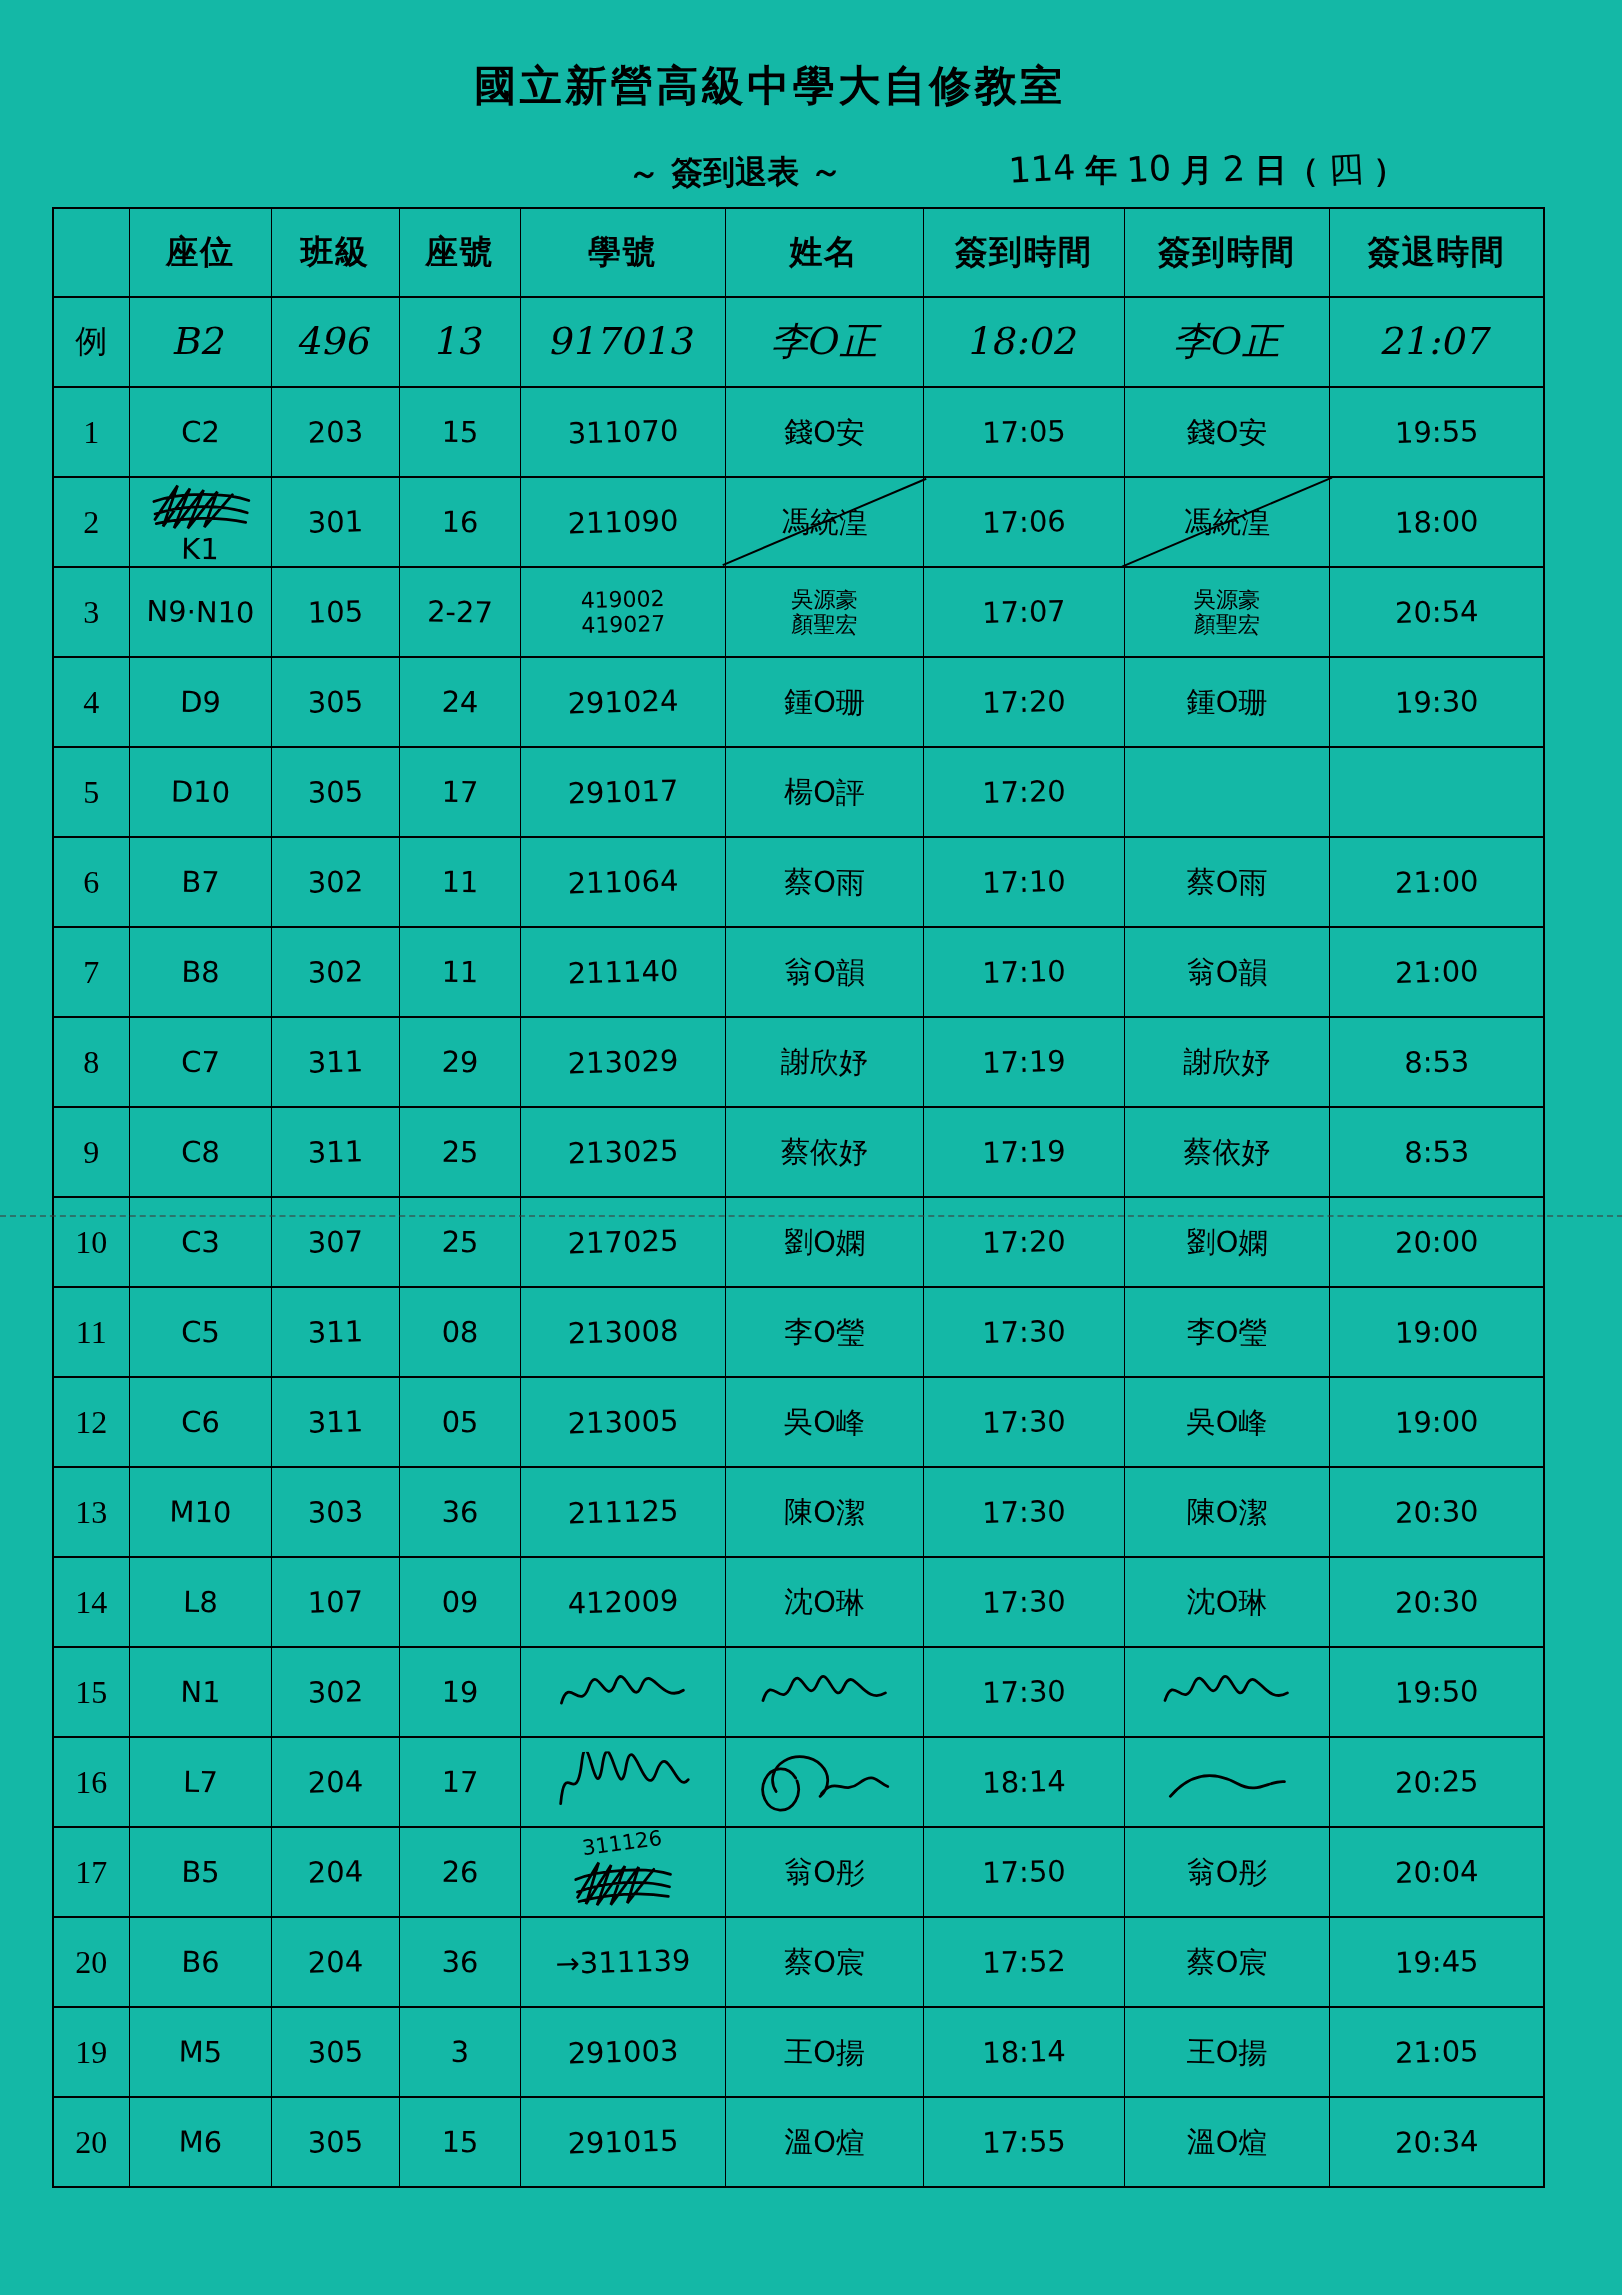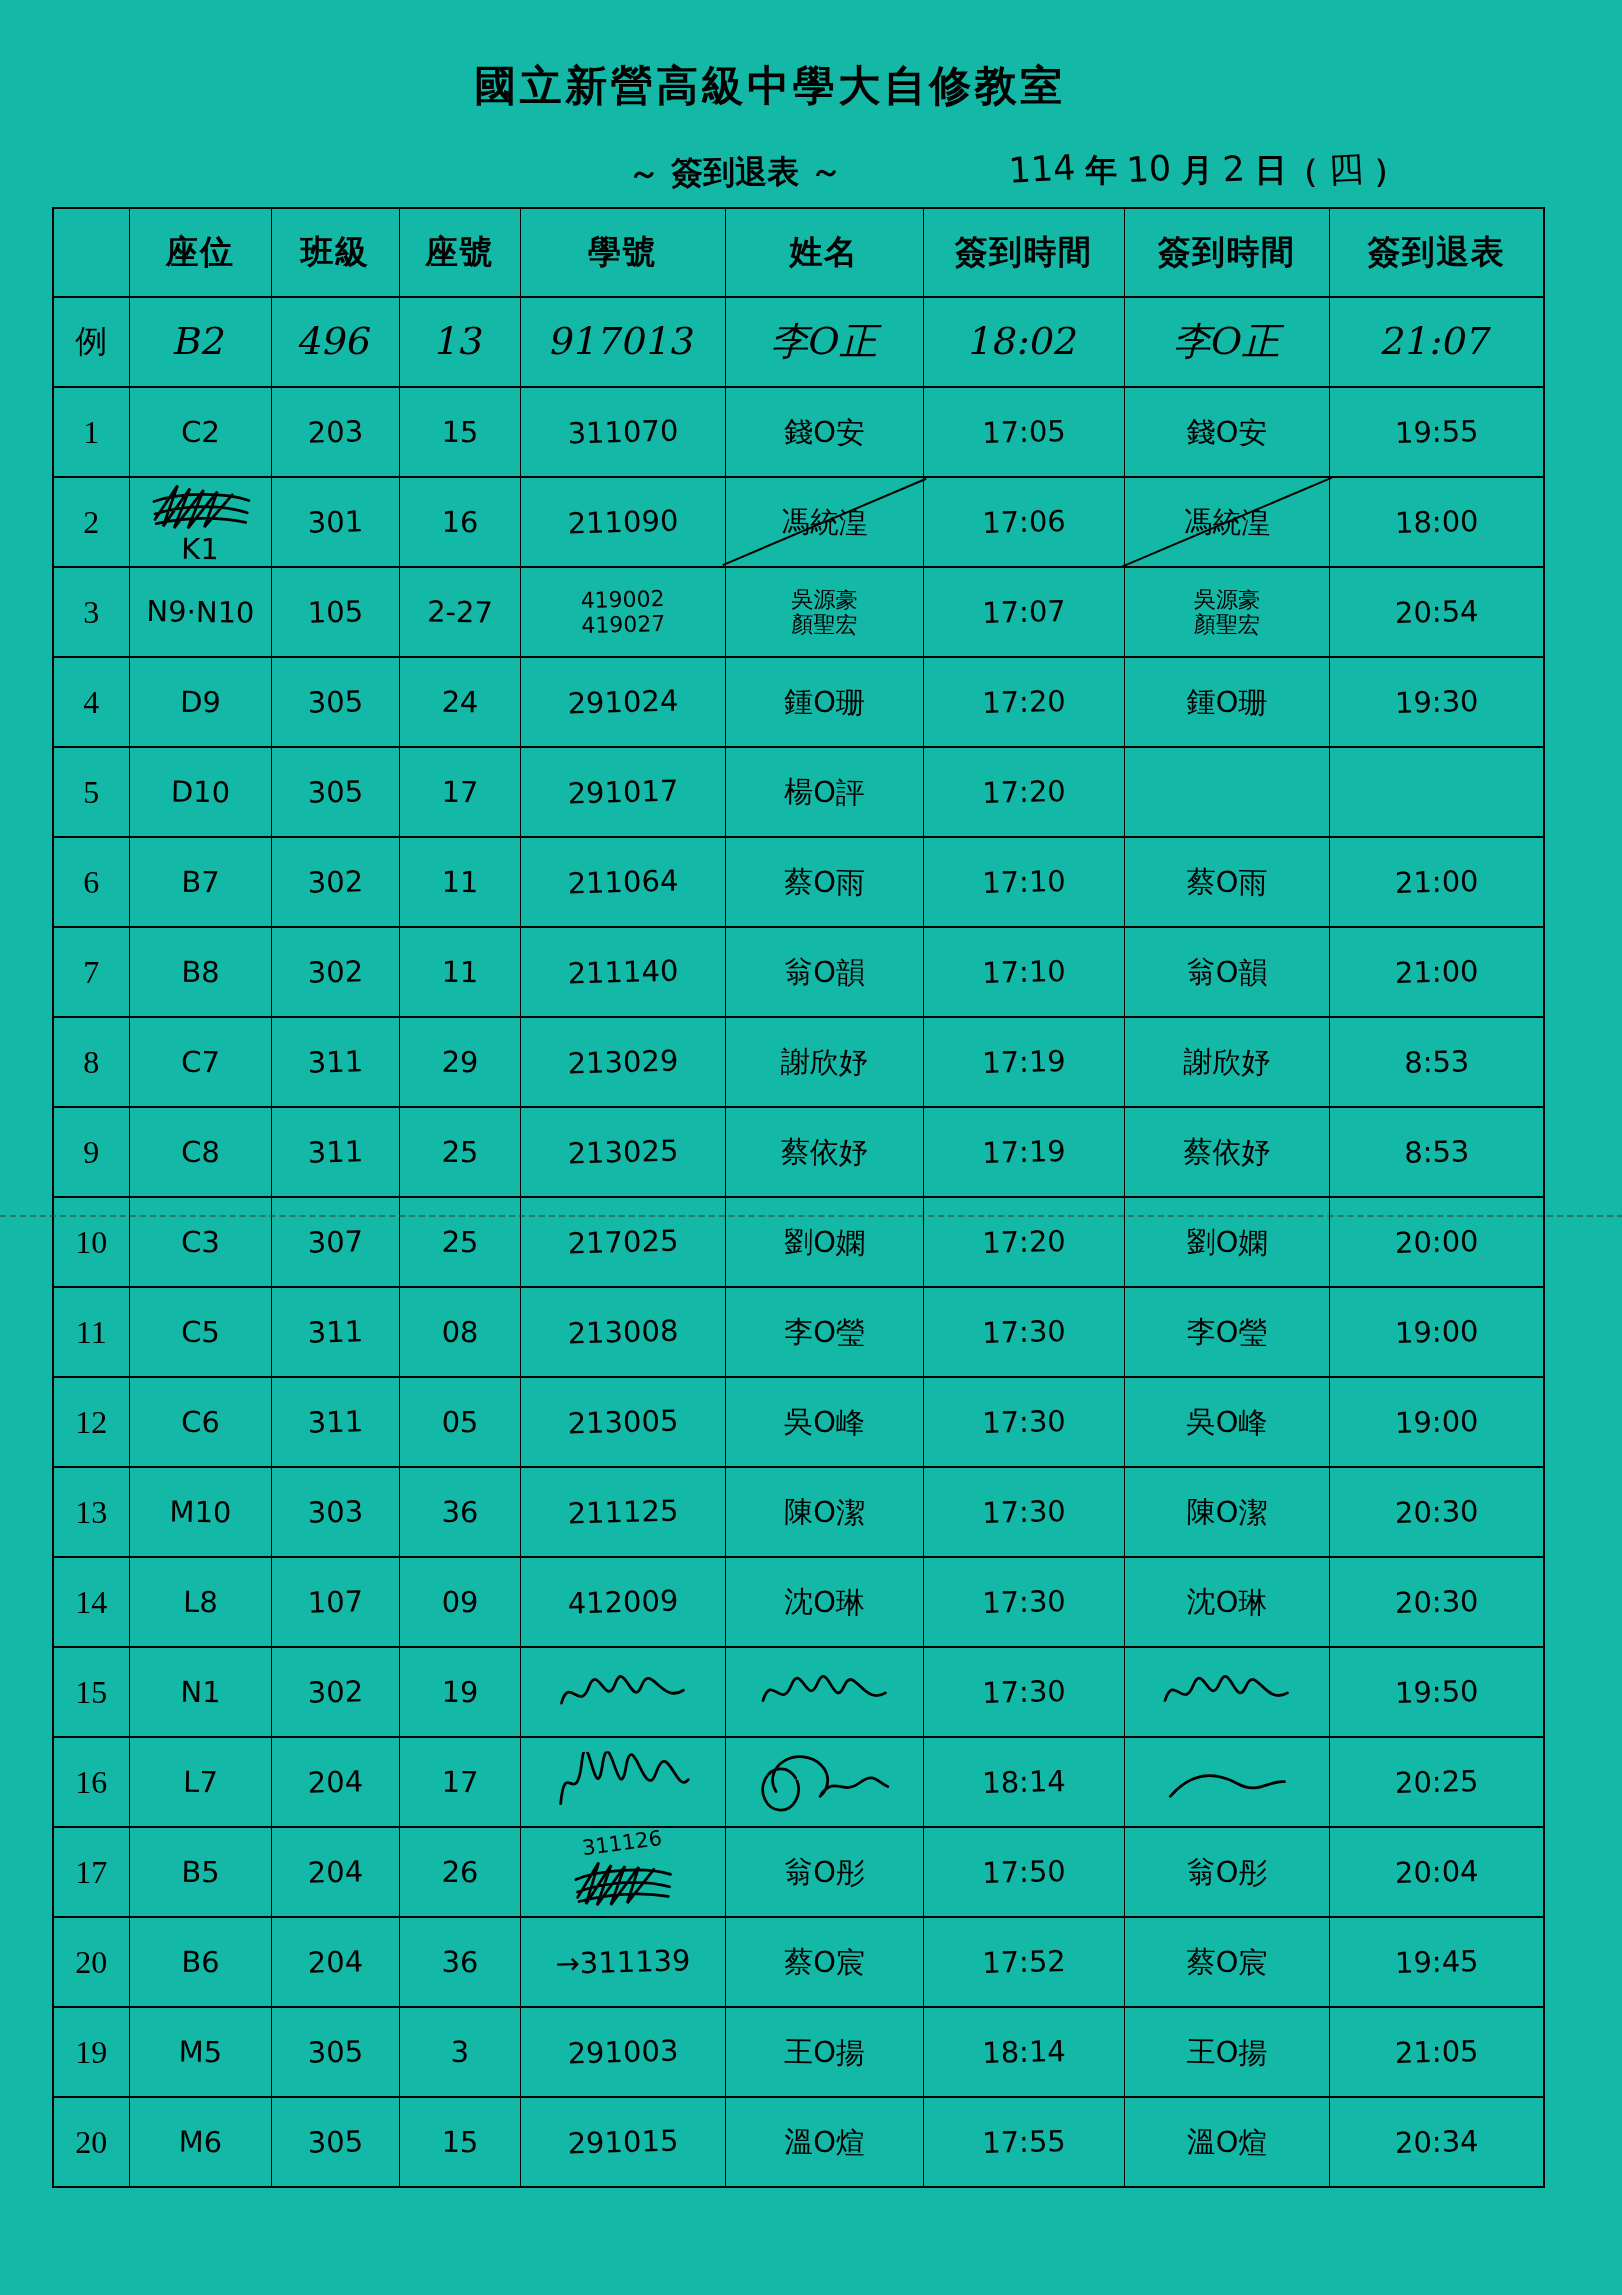--- a/index.html
+++ b/index.html
@@ -60,21 +60,21 @@
     <thead>
         <tr class="hdr">
           <th></th>
           <th>座位</th>
           <th>班級</th>
           <th>座號</th>
           <th>學號</th>
           <th>姓名</th>
           <th>簽到時間</th>
           <th>簽到時間</th>
-          <th>簽到退表</th>
+          <th>簽退時間</th>
         </tr>
       </thead>
     <tbody>
         <tr class="datarow printed">
           <td class="rownum"><span>例</span></td>
           <td>
             <div class="ci">B2</div>
           </td>
           <td>
             <div class="ci">496</div>

